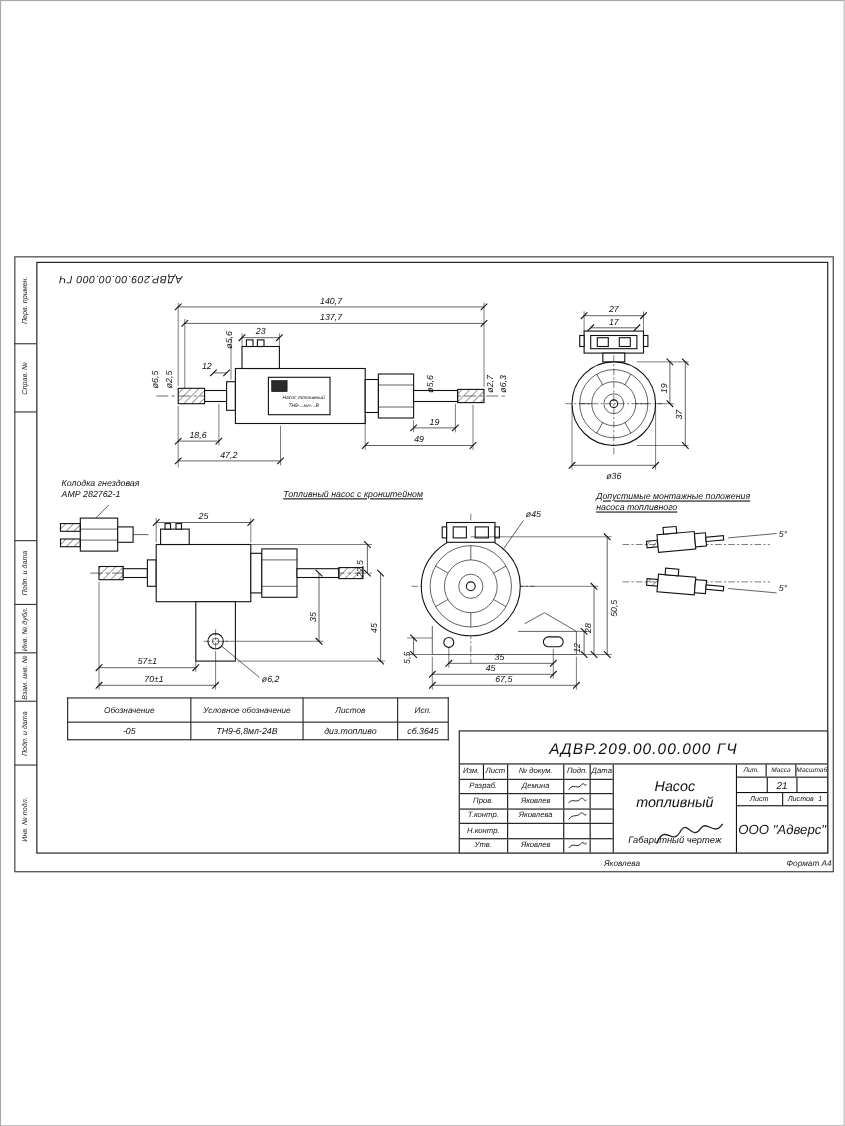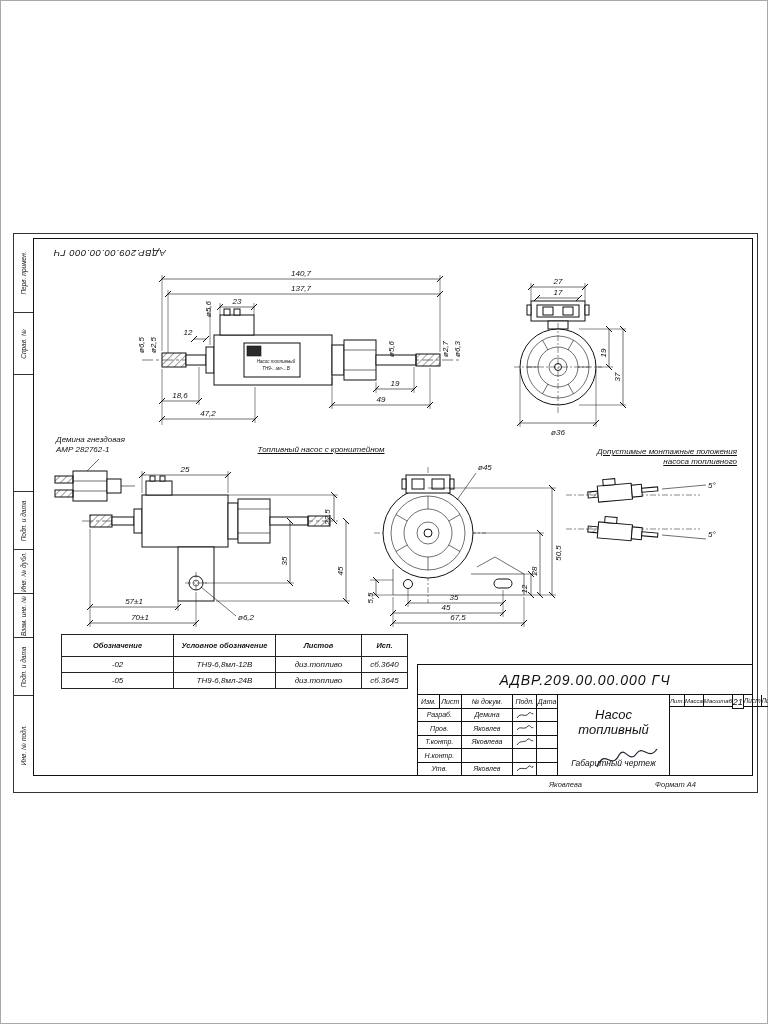--- a/index.html
+++ b/index.html
@@ -24,37 +24,37 @@
   .ext{stroke:#111;stroke-width:.5;fill:none}
   .cl{stroke:#111;stroke-width:.55;fill:none;stroke-dasharray:11 3 3 3}
   .cls{stroke:#111;stroke-width:.5;fill:none;stroke-dasharray:6 2 2 2}
   .thin{stroke:#111;stroke-width:.6;fill:none}
   .dt{font:italic 8px "Liberation Sans",sans-serif;fill:#111;text-anchor:middle}
   .dts{text-anchor:start}
   .tiny{font:italic 4.5px "Liberation Sans",sans-serif;fill:#111;text-anchor:middle}
   
   .vtab{position:absolute;left:60px;top:633px;border-collapse:collapse;background:#fff}
   .vtab th,.vtab td{border:1px solid #222;font:italic 8px "Liberation Sans",sans-serif;text-align:center;vertical-align:middle;padding:0 2px}
-  .vtab th{height:22px;font-size:7.5px;font-weight:bold}
+  .vtab th{height:22px;font-size:7.5px;font-weight:normal}
   .vtab td{height:16px}
   .c1{width:112px}.c2{width:102px}.c3{width:86px}.c4{width:46px}
   
   .tblock{position:absolute;left:416px;top:663px;width:336px;height:112px;border:1.6px solid #111;background:#fff}
   .tb-code{height:30px;border-bottom:1.2px solid #111;display:flex;align-items:center;justify-content:center;font:italic 14px "Liberation Sans",sans-serif;letter-spacing:1px}
   .tb-lower{display:flex;height:80px}
   .tb-left{width:140px;border-right:1.2px solid #111;display:flex;flex-direction:column}
   .tb-row{flex:1;display:flex;border-bottom:1px solid #111;align-items:stretch}
   .tb-row:last-child{border-bottom:none}
   .tb-row div{border-right:1px solid #111;display:flex;align-items:center;justify-content:center;font:italic 7px "Liberation Sans",sans-serif;overflow:hidden;white-space:nowrap}
   .tb-row div:last-child{border-right:none}
   .w22{width:22px}.w44{width:44px}.w52{width:52px}.w24{width:24px}.w20{width:20px}
   .tb-mid{width:112px;border-right:1.2px solid #111;display:flex;flex-direction:column}
   .tb-title{flex:1;display:flex;align-items:center;justify-content:center;text-align:center;font:italic 13px "Liberation Sans",sans-serif;padding:0 6px;line-height:1.15}
   .tb-sub{height:24px;display:flex;align-items:center;justify-content:center;font:italic 8.5px "Liberation Sans",sans-serif}
-  .tb-right{width:82px;display:flex;}
+  .tb-right{width:82px;display:flex;flex-direction:column}
   .tb-r1{height:12px;display:flex;border-bottom:1px solid #111}
   .tb-r1 div{flex:1;border-right:1px solid #111;display:flex;align-items:center;justify-content:center;font:italic 6px "Liberation Sans",sans-serif}
   .tb-r1 div:last-child{border-right:none}
   .tb-r2{height:14px;display:flex;border-bottom:1px solid #111}
   .tb-r2 div{flex:1;border-right:1px solid #111;display:flex;align-items:center;justify-content:center;font:italic 9px "Liberation Sans",sans-serif}
   .tb-r2 div:last-child{border-right:none}
   .tb-r3{height:12px;display:flex;border-bottom:1px solid #111}
   .tb-r3 div{flex:1;border-right:1px solid #111;display:flex;align-items:center;justify-content:center;font:italic 6.5px "Liberation Sans",sans-serif;gap:4px}
   .tb-r3 div:last-child{border-right:none}
   .tb-company{flex:1;display:flex;align-items:center;justify-content:center;font:italic 12px "Liberation Sans",sans-serif}
@@ -214,21 +214,21 @@
     <text class="dt" transform="translate(107,76) rotate(-90)">19</text>
     <line class="dim" x1="124" y1="52" x2="124" y2="128" marker-start="url(#tick)" marker-end="url(#tick)"></line>
     <text class="dt" transform="translate(121,100) rotate(-90)">37</text>
     <line class="ext" x1="21" y1="92" x2="21" y2="150"></line>
     <line class="ext" x1="97" y1="92" x2="97" y2="150"></line>
     <line class="dim" x1="21" y1="146" x2="97" y2="146" marker-start="url(#tick)" marker-end="url(#tick)"></line>
     <text class="dt" x="59" y="158">ø36</text>
   </svg>
 
   <div class="abs lbl" style="left:55px;top:434px;width:110px;text-align:left;line-height:1.2">
-    <div>Демина гнездовая</div>
+    <div>Колодка гнездовая</div>
     <div>АМР 282762-1</div>
   </div>
   <svg class="abs" style="left:42px;top:456px" width="95" height="58" viewBox="0 0 95 58">
     <line class="thin" x1="56" y1="2" x2="44" y2="14"></line>
     <g>
       <rect class="part" x="30" y="14" width="34" height="30"></rect>
       <line class="thin" x1="30" y1="24" x2="64" y2="24"></line>
       <line class="thin" x1="30" y1="34" x2="64" y2="34"></line>
       <rect class="parth" x="12" y="19" width="18" height="7"></rect>
       <rect class="parth" x="12" y="33" width="18" height="7"></rect>
@@ -334,21 +334,21 @@
     <line class="ext" x1="47" y1="144" x2="47" y2="174"></line>
     <line class="ext" x1="178" y1="144" x2="178" y2="174"></line>
     <line class="dim" x1="62" y1="150" x2="157" y2="150" marker-start="url(#tick)" marker-end="url(#tick)"></line>
     <text class="dt" x="108" y="147">35</text>
     <line class="dim" x1="47" y1="160" x2="157" y2="160" marker-start="url(#tick)" marker-end="url(#tick)"></line>
     <text class="dt" x="100" y="157">45</text>
     <line class="dim" x1="47" y1="170" x2="178" y2="170" marker-start="url(#tick)" marker-end="url(#tick)"></line>
     <text class="dt" x="112" y="167">67,5</text>
   </svg>
 
-  <div class="abs lbl lbl-u" style="left:541px;top:446px;width:195px;text-align:right;line-height:1.25">
+  <div class="abs lbl lbl-u" style="left:541px;top:446px;width:195px;text-align:left;line-height:1.25">
     <div>Допустимые монтажные положения</div>
     <div>насоса топливного</div>
   </div>
   <svg class="abs" style="left:557px;top:472px" width="190" height="80" viewBox="0 0 190 80">
     <line class="cls" x1="8" y1="22" x2="142" y2="22"></line>
     <line class="cls" x1="8" y1="56" x2="142" y2="56"></line>
     <use href="#pico" transform="translate(30,22) rotate(-5)"></use>
     <use href="#pico" transform="translate(30,56) rotate(5)"></use>
     <line class="thin" x1="104" y1="16" x2="148" y2="12"></line>
     <text class="dt dts" x="150" y="15">5°</text>
@@ -358,26 +358,20 @@
 
   <table class="vtab">
     <tbody>
         <tr>
       <th class="c1">Обозначение</th>
       <th class="c2">Условное обозначение</th>
       <th class="c3">Листов</th>
       <th class="c4">Исп.</th>
     </tr>
     <tr>
-      <td>-02</td>
-      <td>ТН9-6,8мл-12В</td>
-      <td>диз.топливо</td>
-      <td>сб.3640</td>
-    </tr>
-    <tr>
       <td>-05</td>
       <td>ТН9-6,8мл-24В</td>
       <td>диз.топливо</td>
       <td>сб.3645</td>
     </tr>
   </tbody>
     </table>
 
   <div class="tblock">
     <div class="tb-code">АДВР.209.00.00.000 ГЧ</div>
@@ -462,15 +456,15 @@
         <div class="tb-company">ООО "Адверс"</div>
       </div>
     </div>
   </div>
 
   <svg class="abs" style="left:594px;top:742px" width="64" height="30" viewBox="0 0 64 30">
     <path d="M2,24 C10,4 16,28 24,12 C30,2 34,22 42,10 C48,2 54,18 62,6" fill="none" stroke="#223" stroke-width="1.2"></path>
   </svg>
 
   <div class="note" style="left:548px;top:779px">Яковлева</div>
-  <div class="note" style="left:654px;top:779px">Формат  А4</div>
+  <div class="note" style="left:714px;top:779px">Формат  А4</div>
 
 </div>
 
 </body></html>

